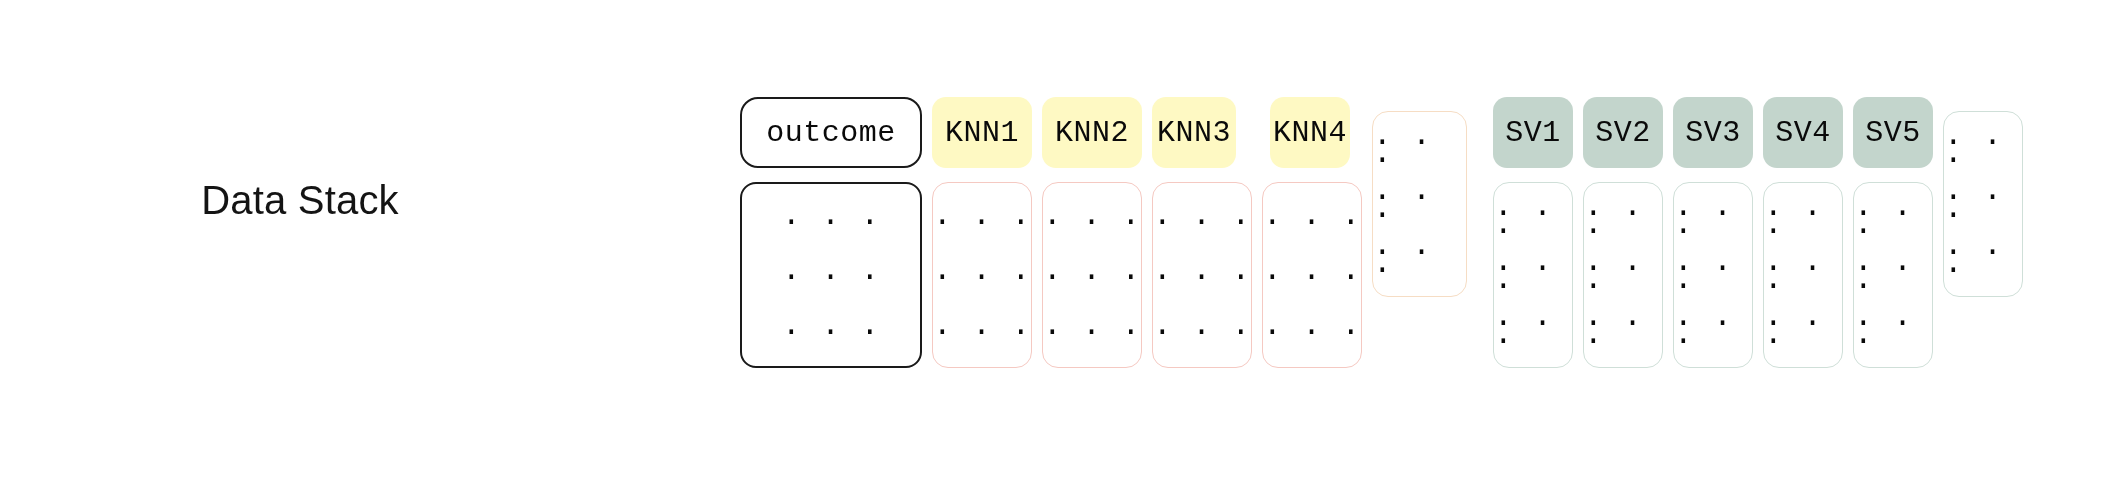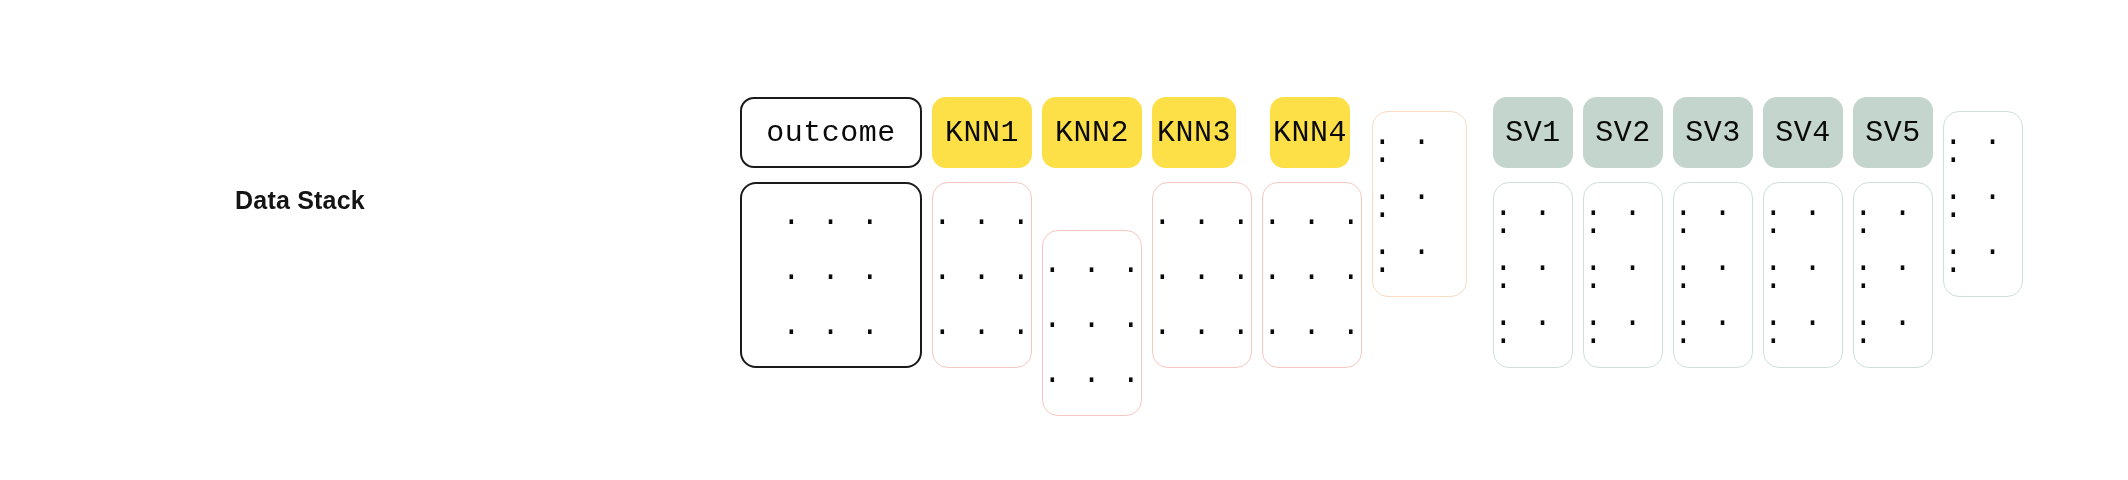--- a/index.html
+++ b/index.html
@@ -26,22 +26,22 @@
   #caption {
     position: absolute;
     left: 60px;
     top: 178px;
     width: 480px;
     text-align: center;
     user-select: none;
   }
   #caption .title {
     font-family: "Liberation Sans", sans-serif;
-    font-size: 25px;
-    font-weight: 700;
+    font-size: 40px;
+    font-weight: 400;
     color: #141414;
     line-height: 44px;
     letter-spacing: 0.2px;
     white-space: nowrap;
   }
   #caption .subtitle {
     font-family: "Liberation Mono", monospace;
     font-size: 30px;
     font-weight: 400;
     color: #141414;
@@ -106,54 +106,54 @@
   .dots-row + .dots-row { margin-top: 37px; }
 
   
   .header-cell.kind-outcome {
     background: #ffffff;
     border: 2.2px solid #1a1a1a;
   }
   .body-cell.kind-outcome {
     border: 2.2px solid #1a1a1a;
   }
-  .header-cell.kind-knn { background: #fde047; border: none; }
+  .header-cell.kind-knn { background: #fef9c3; border: none; }
   .body-cell.kind-knn  { border: 1.6px solid #f5c9c2; }
   .header-cell.kind-lm  { background: #fae8d4; border: none; }
   .body-cell.kind-lm   { border: 1.6px solid #f6ddc4; }
   .header-cell.kind-sv  { background: #c3d5cc; border: none; }
   .body-cell.kind-sv   { border: 1.6px solid #cfdfd8; }
 </style>
 </head>
 <body>
 
 <div id="canvas">
 
   <div id="caption">
     <div class="title">Data Stack</div>
   </div>
 
   <div id="table">
       <div class="column" style="width: 182px;">
-        <div class="header-cell kind-outcome" style="width: 182px;">outcome</div>
+        <div class="header-cell kind-outcome" style="width: 182px; border-radius: 18px;">outcome</div>
         <div class="body-cell kind-outcome" style="width: 182px;">
           <div class="dots-row">· · ·</div>
           <div class="dots-row">· · ·</div>
           <div class="dots-row">· · ·</div>
         </div>
       </div>
       <div class="column" style="width: 100px;">
         <div class="header-cell kind-knn" style="width: 100px;">KNN1</div>
         <div class="body-cell kind-knn" style="width: 100px;">
           <div class="dots-row">· · ·</div>
           <div class="dots-row">· · ·</div>
           <div class="dots-row">· · ·</div>
         </div>
       </div>
-      <div class="column" style="width: 100px; gap: 48px;">
+      <div class="column" style="width: 100px;">
         <div class="header-cell kind-knn" style="width: 100px;">KNN2</div>
         <div class="body-cell kind-knn" style="width: 100px;">
           <div class="dots-row">· · ·</div>
           <div class="dots-row">· · ·</div>
           <div class="dots-row">· · ·</div>
         </div>
       </div>
       <div class="column" style="width: 100px;">
         <div class="header-cell kind-knn" style="width: 84px;">KNN3</div>
         <div class="body-cell kind-knn" style="width: 100px;">

